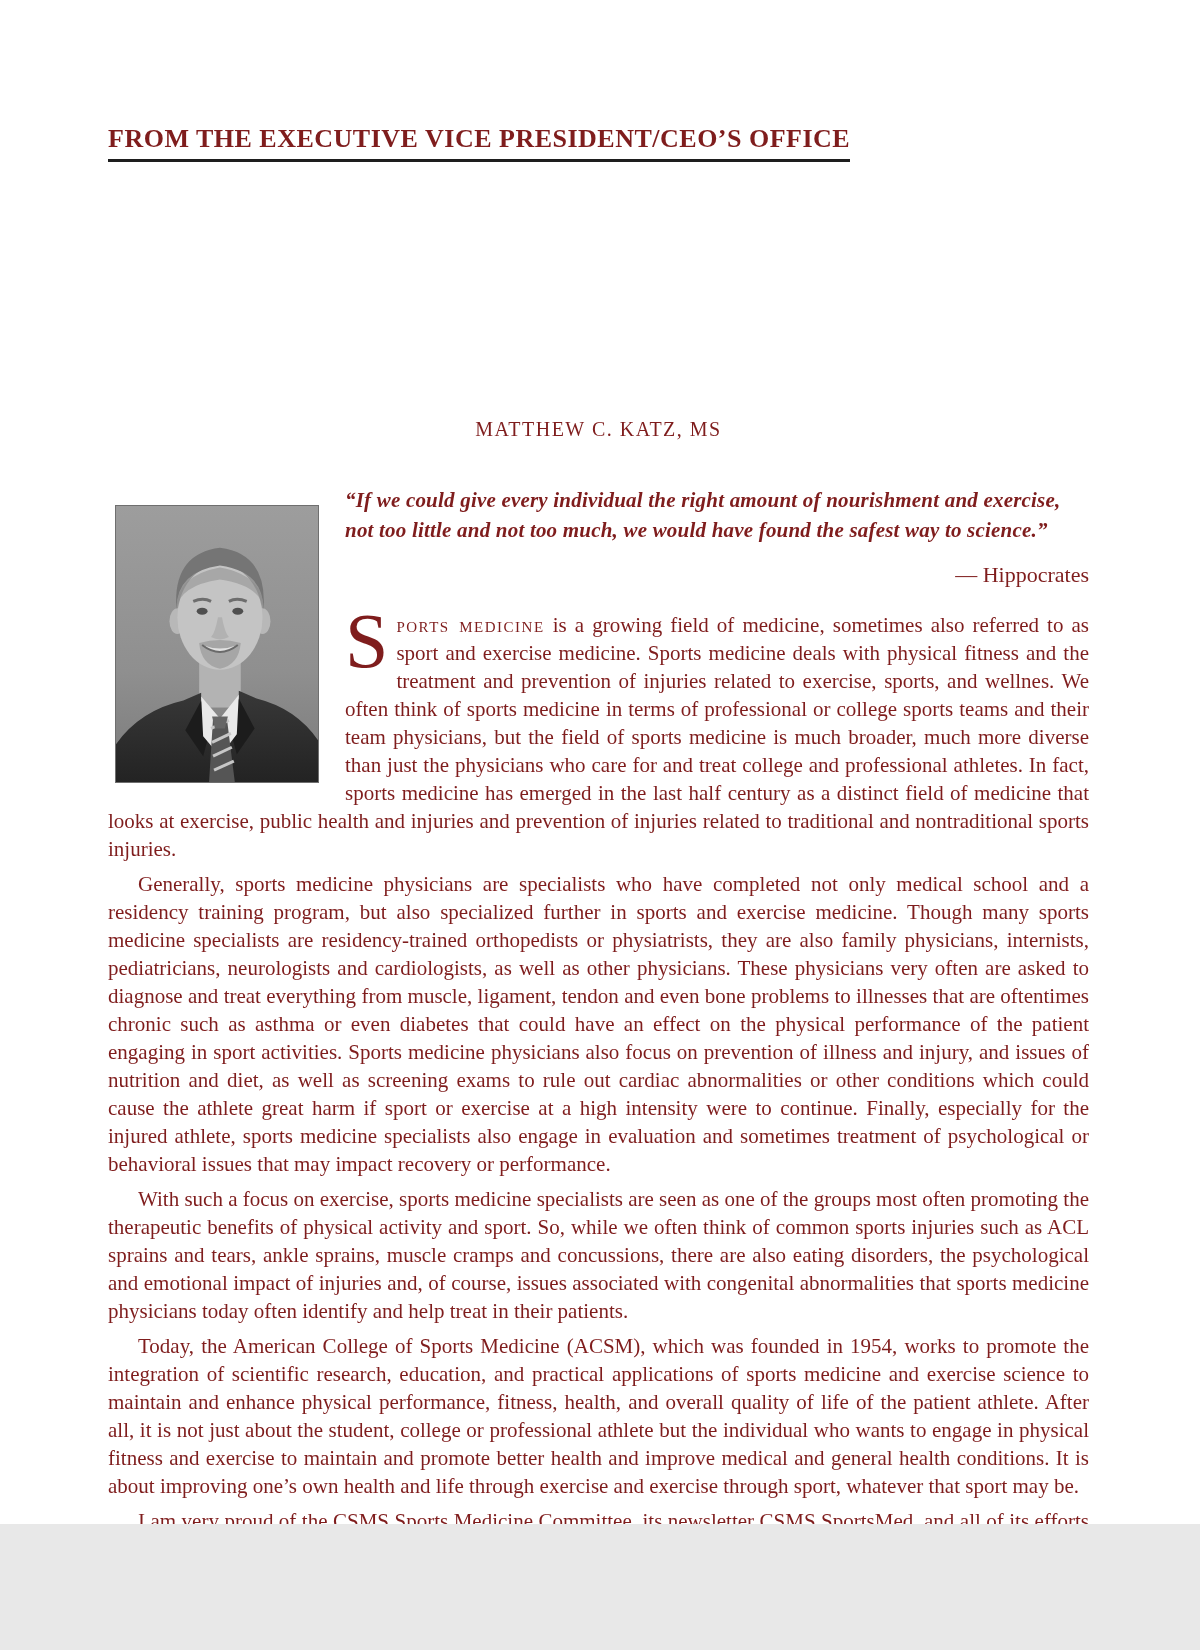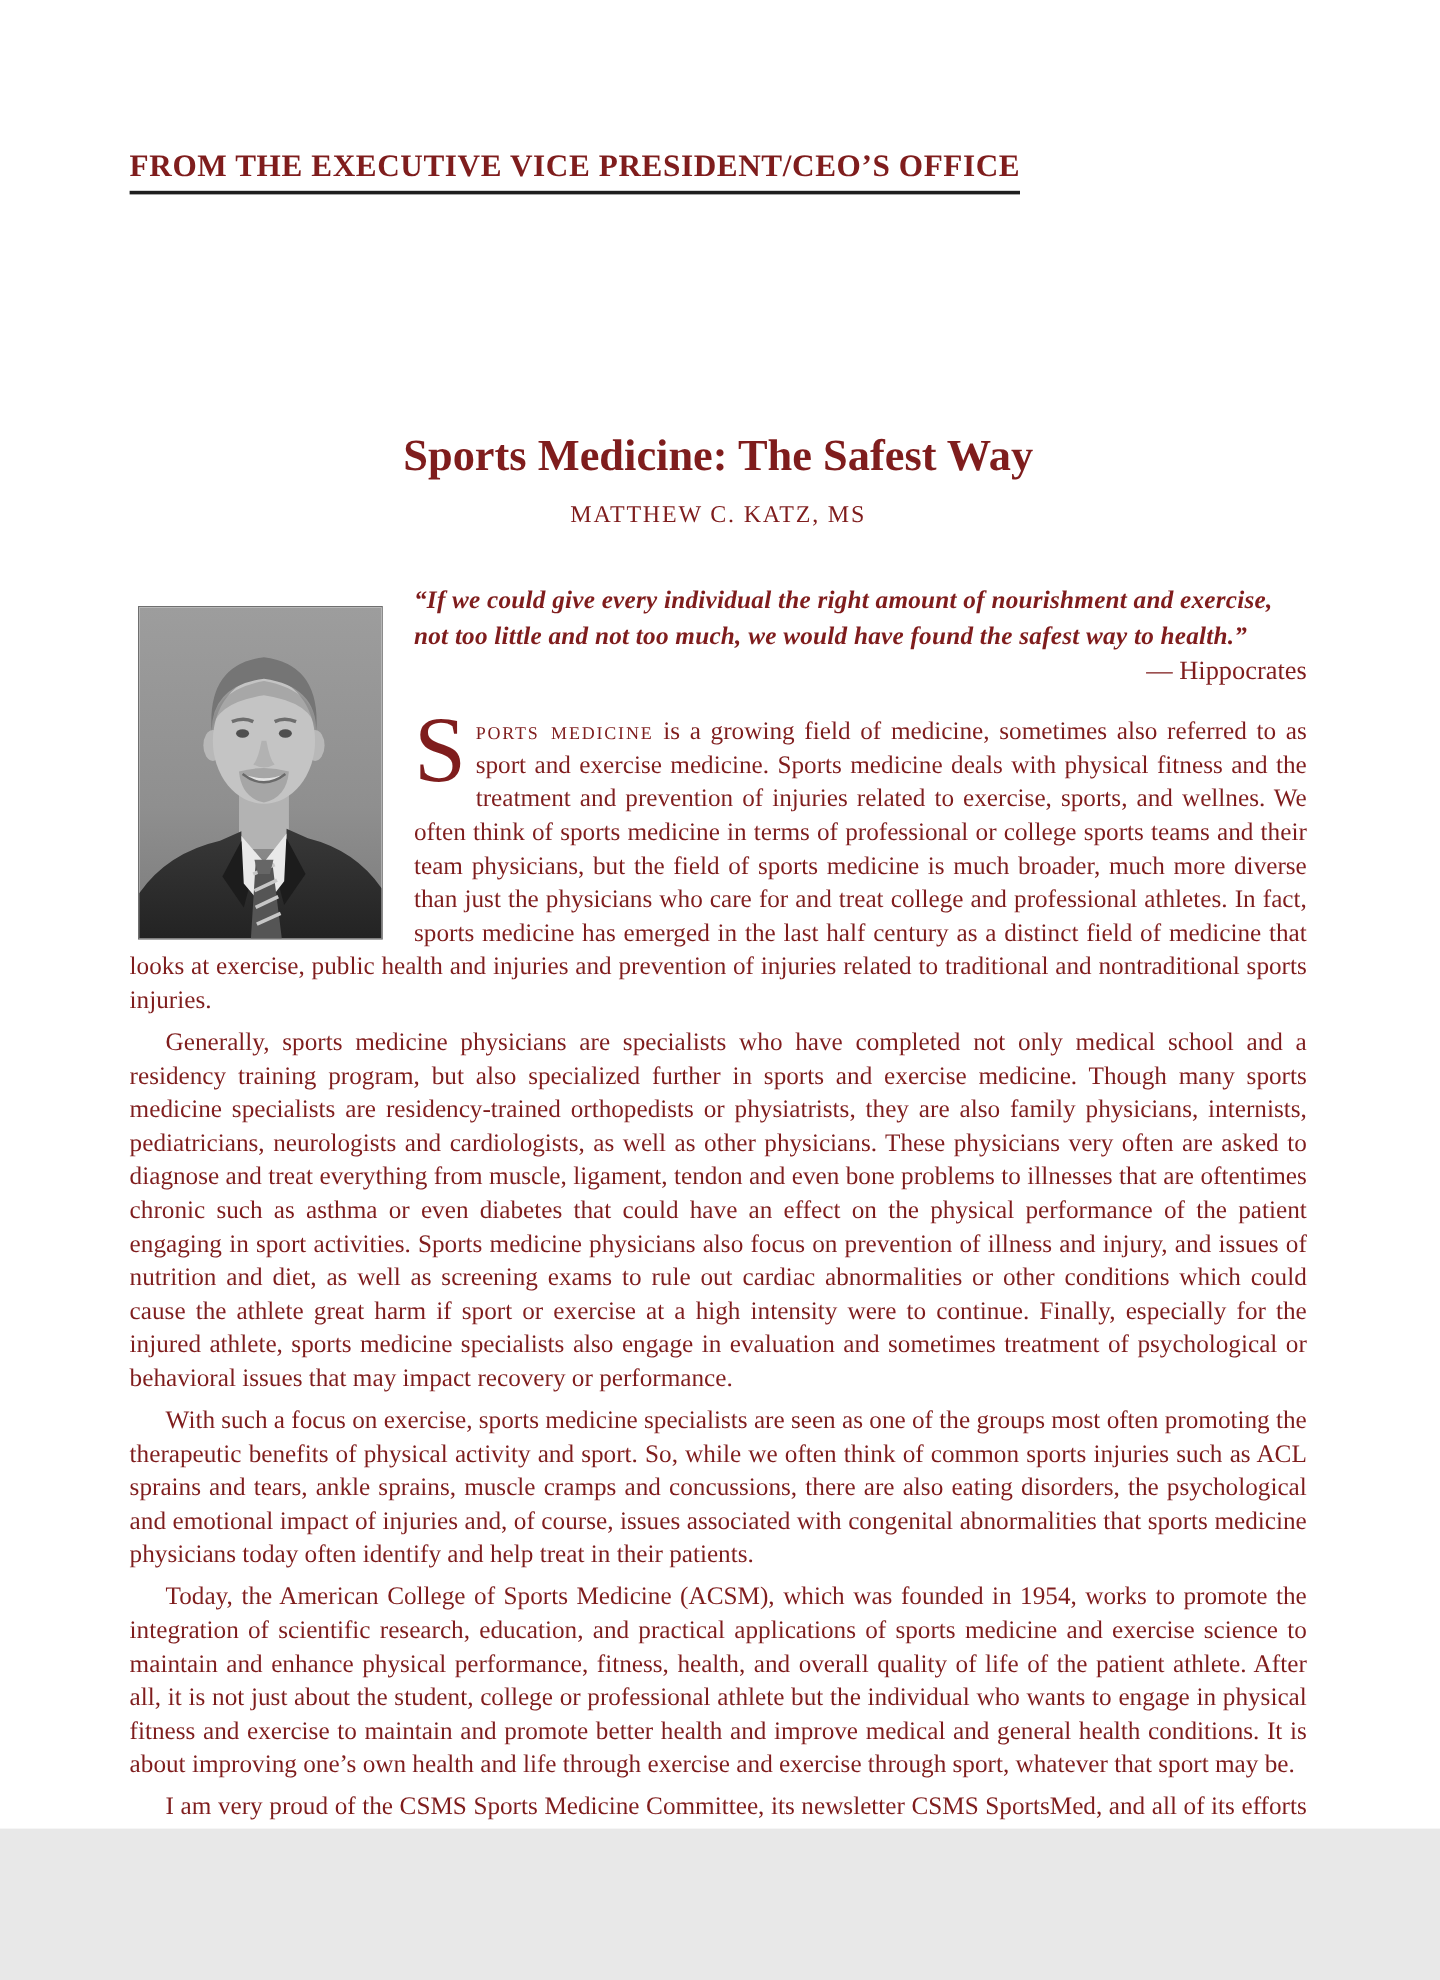--- a/index.html
+++ b/index.html
@@ -46,21 +46,21 @@
   .photo-wrap svg { display:block; width:100%; height:100%; border:1px solid #6f6f6f; box-sizing:border-box; }
   .quote {
     font-style:italic; font-weight:bold;
     font-size:21px; line-height:30px;
     text-align:left;
     letter-spacing:0.2px;
   }
   .attribution {
     text-align:right;
     font-size:22px;
-    margin:0 0 22px 0;
+    margin:16px 0 22px 0;
   }
   .para { margin:0; }
   .para + .para { margin-top:7px; }
   .para.indent { text-indent:30px; }
   .dropcap {
     float:left;
     font-size:78px;
     line-height:56px;
     padding:2px 8px 0 0;
   }
@@ -76,21 +76,20 @@
 </style>
 </head>
 <body>
 
 <div class="page">
 
   <div class="section-header">
     <span class="hdr-text">FROM THE EXECUTIVE VICE PRESIDENT/CEO’S OFFICE</span>
   </div>
 
-  <h1 class="article-title">Sports Medicine: The Safest Way</h1>
 
   <div class="article-author">MATTHEW C. KATZ, MS</div>
 
   <div class="content">
 
     <div class="photo-wrap">
       <svg viewBox="0 0 204 278" preserveAspectRatio="none">
         <defs>
           <linearGradient id="bgGrad" x1="0" y1="0" x2="0" y2="1">
             <stop offset="0" stop-color="#9d9d9d"></stop>
@@ -137,21 +136,21 @@
         <path d="M98,214 L112,214 L120,278 L94,278 Z" fill="#555555"></path>
         <path d="M96,224 L114,216" stroke="#c7c7c7" stroke-width="3"></path>
         <path d="M97,238 L116,229" stroke="#c7c7c7" stroke-width="3"></path>
         <path d="M98,252 L117,243" stroke="#c7c7c7" stroke-width="3"></path>
         <path d="M99,266 L119,257" stroke="#c7c7c7" stroke-width="3"></path>
 
         <path d="M97,212 L113,212 L110,224 L100,224 Z" fill="#666666"></path>
       </svg>
     </div>
 
-    <div class="quote">“If we could give every individual the right amount of nourishment and exercise, not too little and not too much, we would have found the safest way to health.”</div>
+    <div class="quote">“If we could give every individual the right amount of nourishment and exercise, not too little and not too much, we would have found the safest way to science.”</div>
     <div class="attribution">— Hippocrates</div>
 
     <p class="para"><span class="dropcap">S</span><span class="smallcaps">ports medicine</span><span> is a growing field of medicine, sometimes also referred to as sport and exercise medicine. Sports medicine deals with physical fitness and the treatment and prevention of injuries related to exercise, sports, and wellnes. We often think of sports medicine in terms of professional or college sports teams and their team physicians, but the field of sports medicine is much broader, much more diverse than just the physicians who care for and treat college and professional athletes. In fact, sports medicine has emerged in the last half century as a distinct field of medicine that looks at exercise, public health and injuries and prevention of injuries related to traditional and nontraditional sports injuries.</span></p>
 
     <p class="para indent">Generally, sports medicine physicians are specialists who have completed not only medical school and a residency training program, but also specialized further in sports and exercise medicine. Though many sports medicine specialists are residency-trained orthopedists or physiatrists, they are also family physicians, internists, pediatricians, neurologists and cardiologists, as well as other physicians. These physicians very often are asked to diagnose and treat everything from muscle, ligament, tendon and even bone problems to illnesses that are oftentimes chronic such as asthma or even diabetes that could have an effect on the physical performance of the patient engaging in sport activities. Sports medicine physicians also focus on prevention of illness and injury, and issues of nutrition and diet, as well as screening exams to rule out cardiac abnormalities or other conditions which could cause the athlete great harm if sport or exercise at a high intensity were to continue. Finally, especially for the injured athlete, sports medicine specialists also engage in evaluation and sometimes treatment of psychological or behavioral issues that may impact recovery or performance.</p>
 
     <p class="para indent">With such a focus on exercise, sports medicine specialists are seen as one of the groups most often promoting the therapeutic benefits of physical activity and sport. So, while we often think of common sports injuries such as ACL sprains and tears, ankle sprains, muscle cramps and concussions, there are also eating disorders, the psychological and emotional impact of injuries and, of course, issues associated with congenital abnormalities that sports medicine physicians today often identify and help treat in their patients.</p>
 
     <p class="para indent">Today, the American College of Sports Medicine (ACSM), which was founded in 1954, works to promote the integration of scientific research, education, and practical applications of sports medicine and exercise science to maintain and enhance physical performance, fitness, health, and overall quality of life of the patient athlete. After all, it is not just about the student, college or professional athlete but the individual who wants to engage in physical fitness and exercise to maintain and promote better health and improve medical and general health conditions. It is about improving one’s own health and life through exercise and exercise through sport, whatever that sport may be.</p>
 

